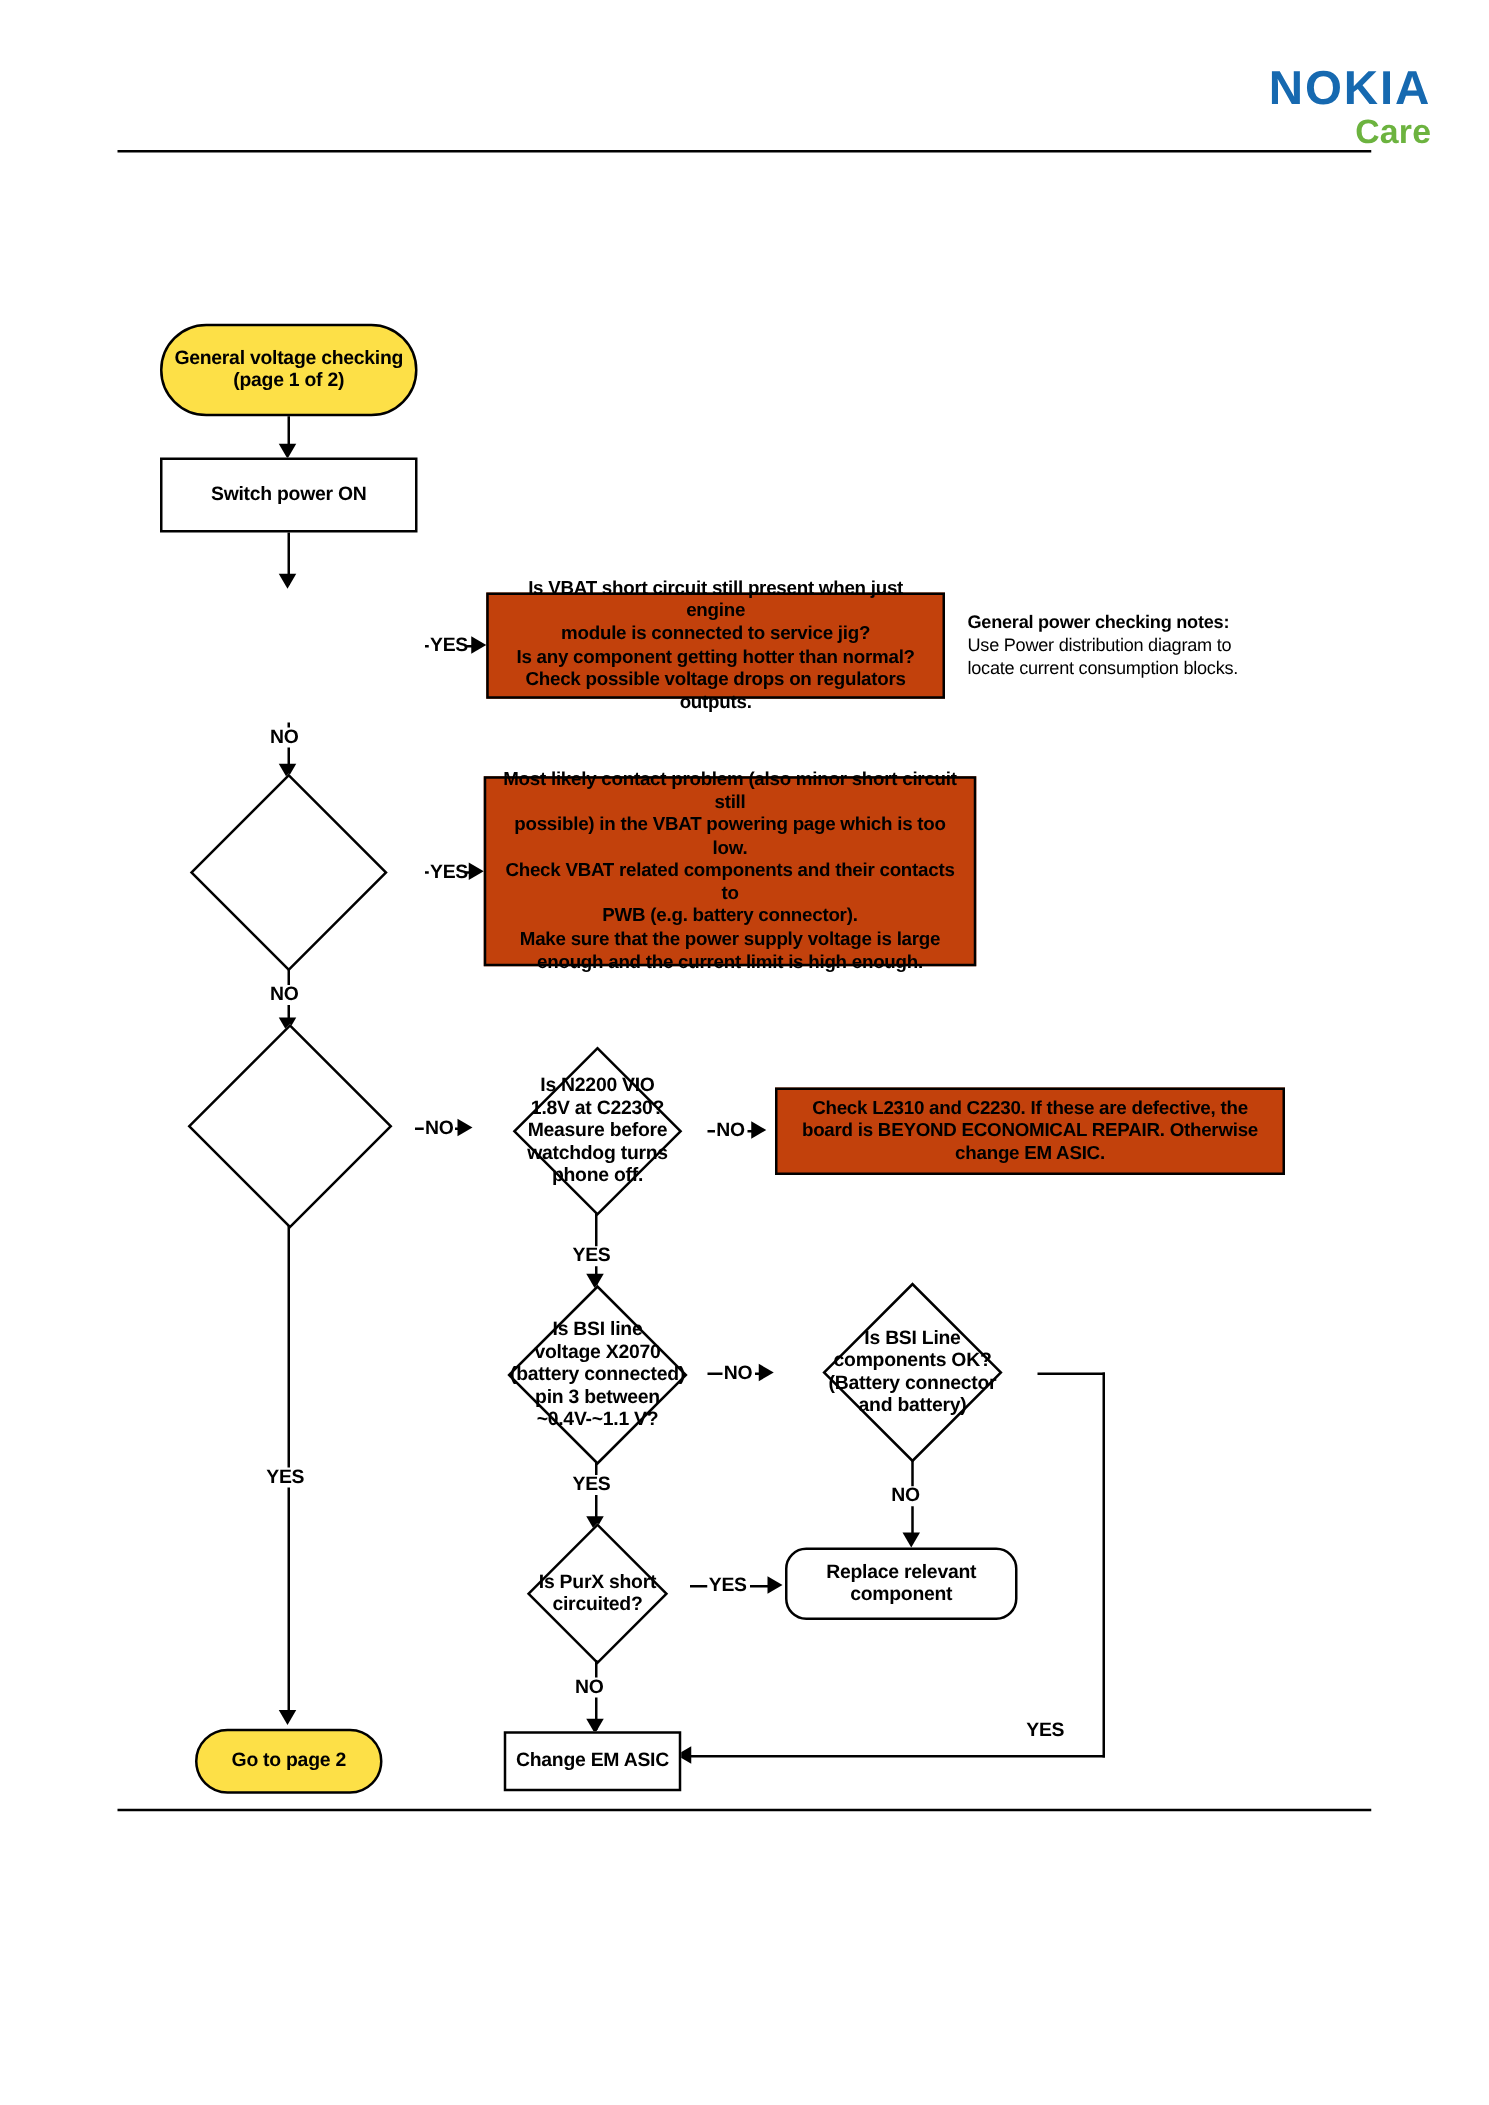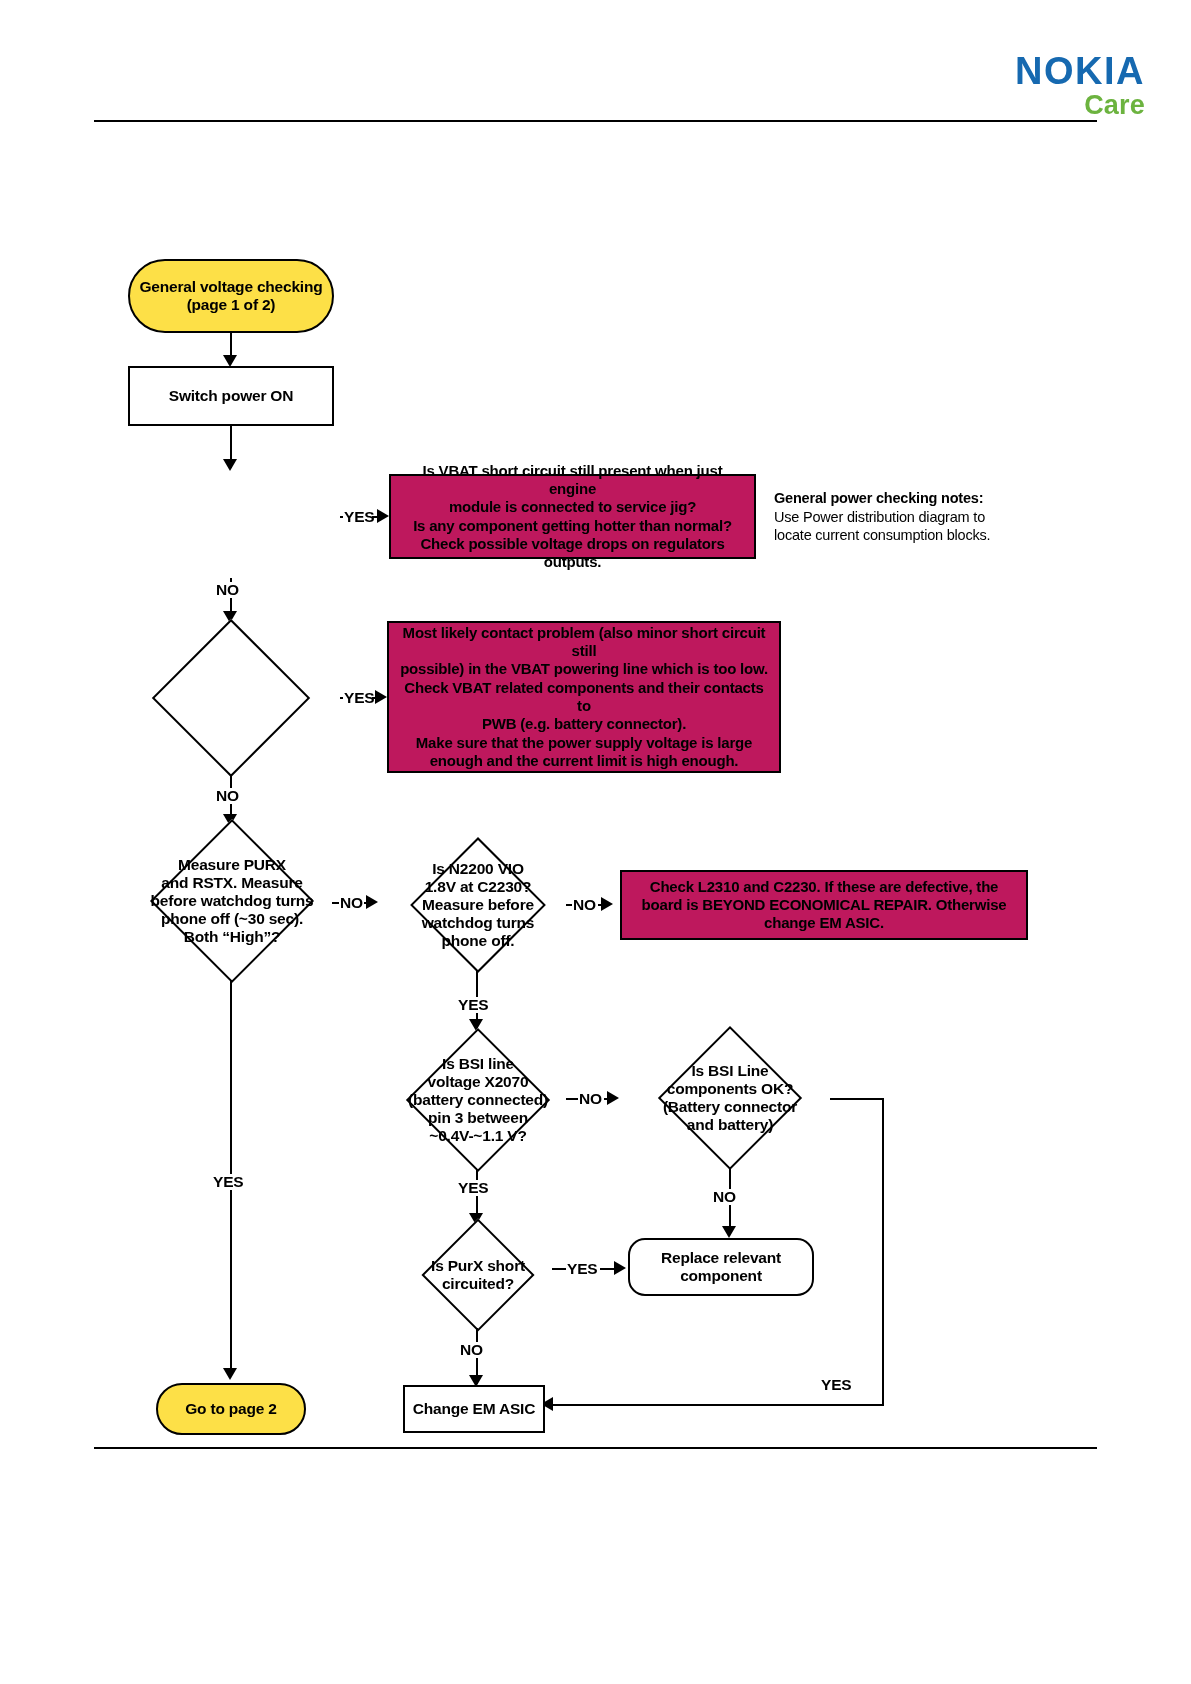--- a/index.html
+++ b/index.html
@@ -30,21 +30,21 @@
         align-items:center;justify-content:center;text-align:center;}
   .node .txt{
     font-family:"Liberation Sans Narrow","Liberation Sans",sans-serif;
     font-weight:bold;font-size:15.5px;line-height:1.16;
     letter-spacing:-0.2px;white-space:pre-line;
   }
   .terminator{
     border:2.6px solid #000;border-radius:60px;background:#fde047;
   }
   .process{border:2.6px solid #000;background:#fff;}
-  .textbox{border:2.2px solid #000;background:#be185d;justify-content:center;}
+  .textbox{border:2.2px solid #000;background:#c2410c;justify-content:center;}
   .textbox .txt{font-size:15px;line-height:1.22;}
 
   
   .decision{position:absolute;}
   .decision .dshape{
     position:absolute;left:50%;top:50%;border:2.6px solid #000;background:#fff;
     transform:translate(-50%,-50%) rotate(45deg);
   }
   .decision .dtxt{
     position:absolute;left:50%;top:50%;transform:translate(-50%,-50%);
@@ -142,34 +142,29 @@
   <div class="ln lnh" style="left:340px;top:697px;width:14px;"></div>
   <div class="elabel" style="left:343px;top:690px;">YES</div>
   <div class="ln lnh" style="left:372px;top:697px;width:10px;"></div>
   <div class="arrow-r" style="left:375px;top:690px;"></div>
   <div class="ln lnv" style="left:230px;top:776px;height:46px;"></div>
   <div class="elabel" style="left:215px;top:788px;">NO</div>
   <div class="arrow-d" style="left:223px;top:814px;"></div>
 
   <div class="node textbox" style="left:387px;top:621px;width:394px;height:152px;padding:4px 8px;">
     <div class="txt">Most likely contact problem (also minor short circuit still
-possible) in the VBAT powering line which is too low.
+possible) in the VBAT powering page which is too low.
 Check VBAT related components and their contacts to
 PWB (e.g. battery connector).
 Make sure that the power supply voltage is large
 enough and the current limit is high enough.</div>
   </div>
 
   <div class="decision" style="left:118px;top:822px;width:228px;height:158px;">
     <div class="dshape" style="width:112px;height:112px;"></div>
-    <div class="dtxt" style="width:212px;">Measure PURX
-and RSTX. Measure
-before watchdog turns
-phone off (~30 sec).
-Both “High”?</div>
   </div>
 
   <div class="ln lnh" style="left:332px;top:902px;width:14px;"></div>
   <div class="elabel" style="left:339px;top:895px;">NO</div>
   <div class="ln lnh" style="left:364px;top:902px;width:8px;"></div>
   <div class="arrow-r" style="left:366px;top:895px;"></div>
 
   <div class="ln lnv" style="left:230px;top:980px;height:395px;"></div>
   <div class="elabel" style="left:212px;top:1174px;">YES</div>
   <div class="arrow-d" style="left:223px;top:1368px;"></div>

